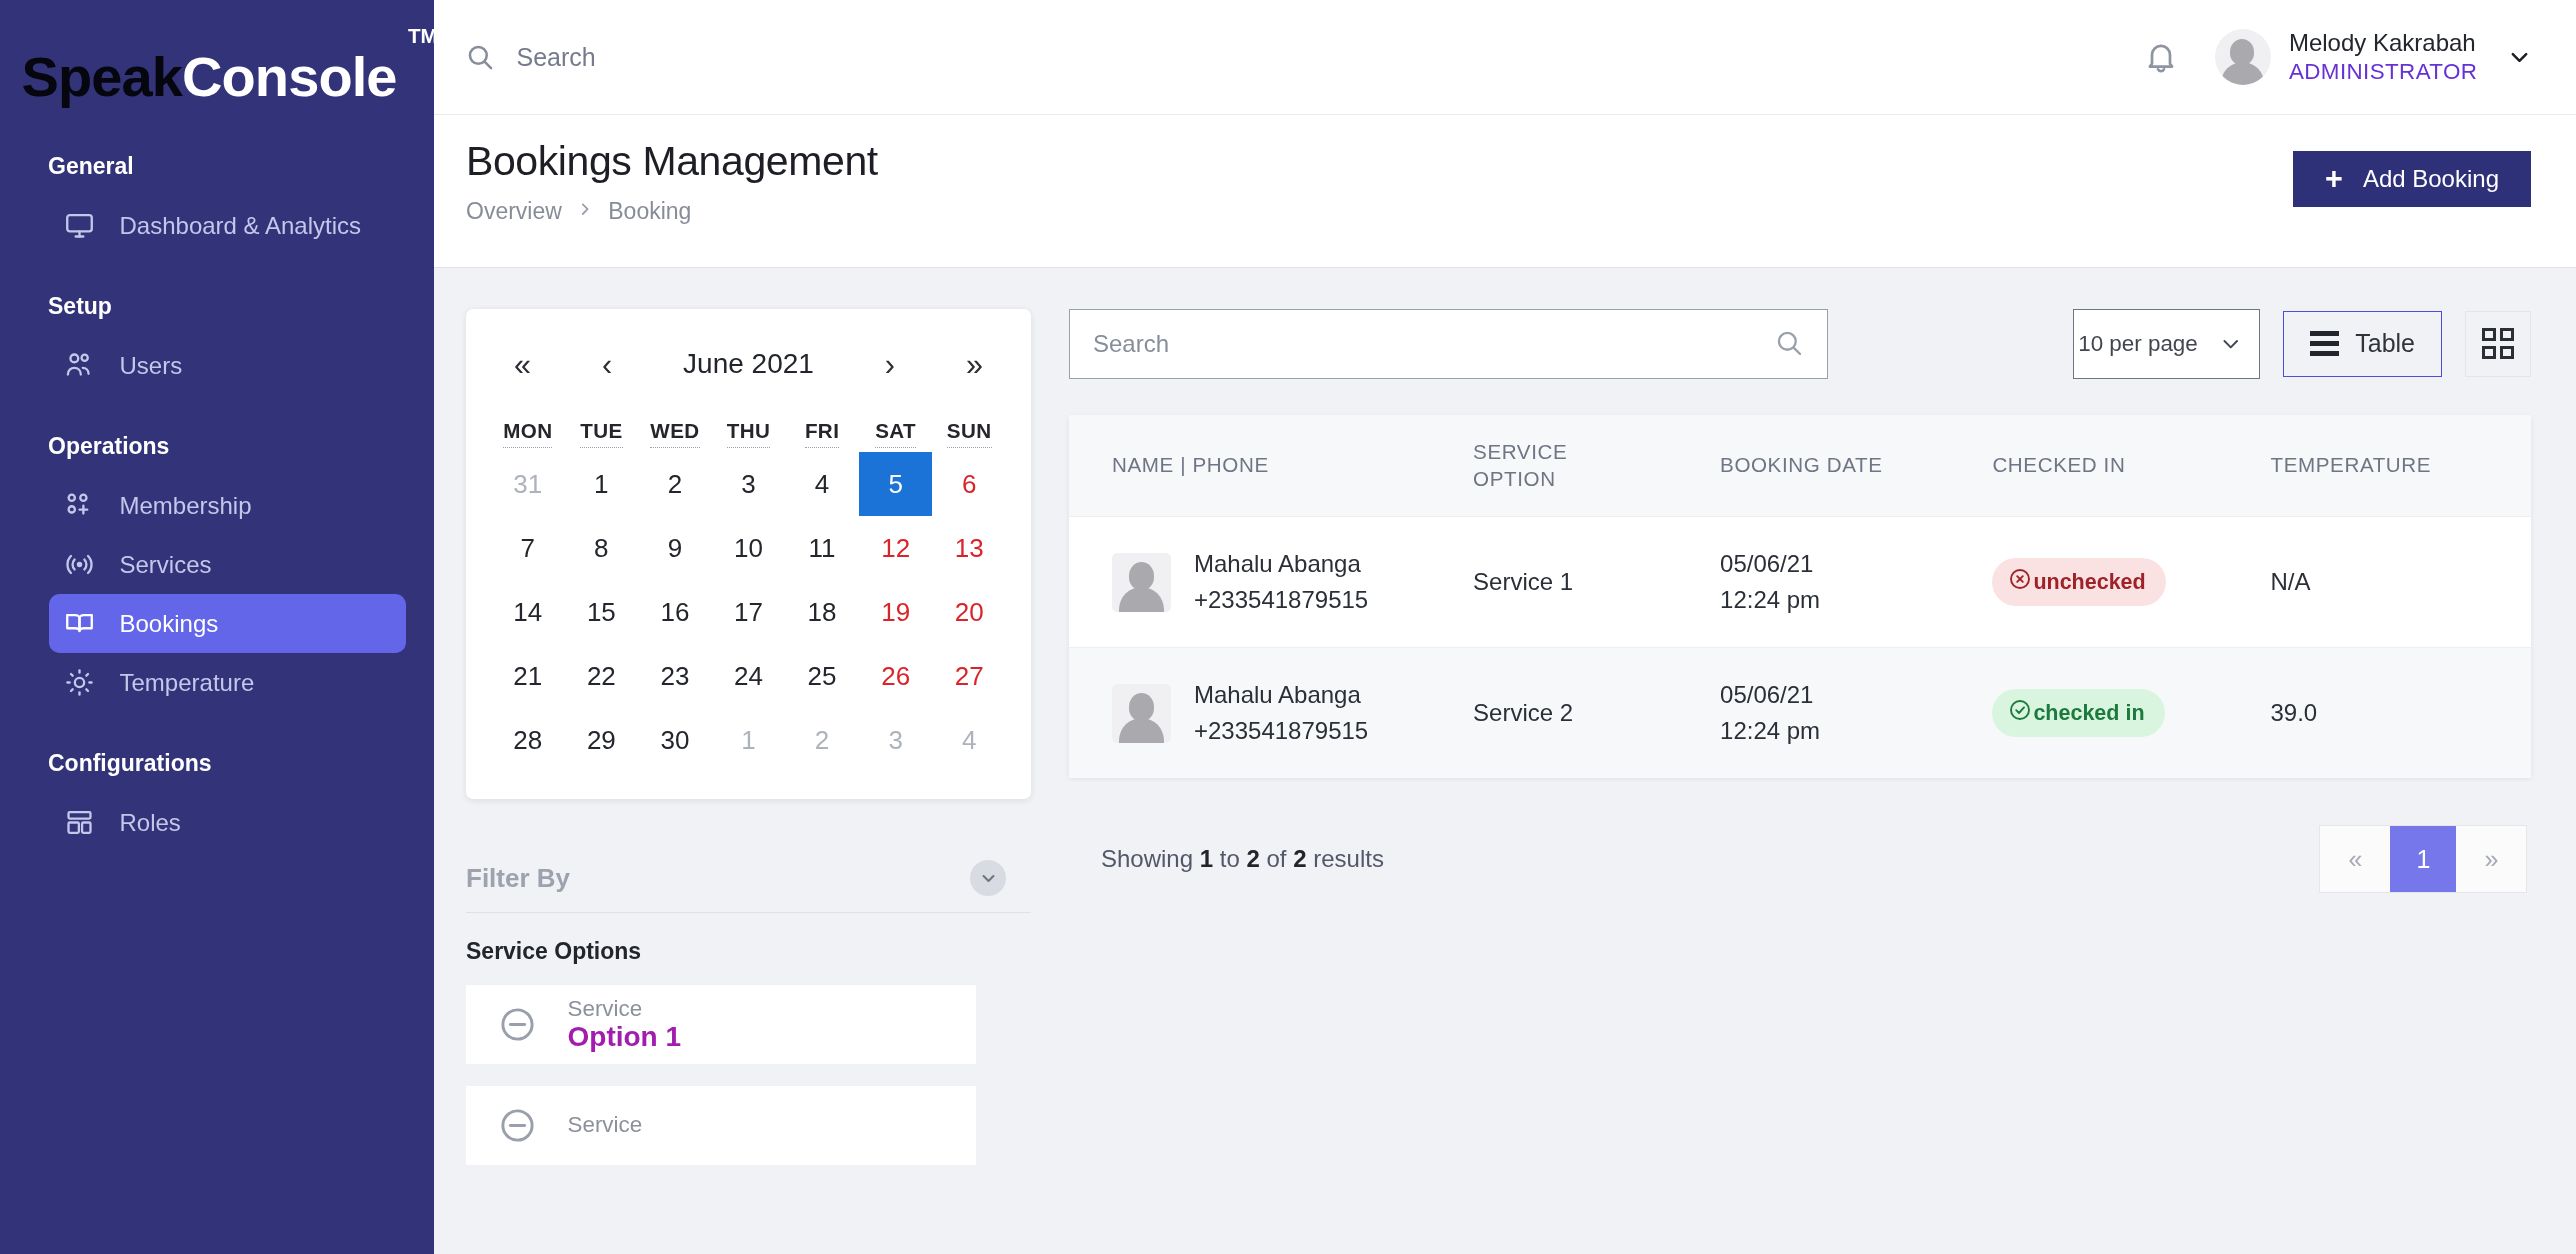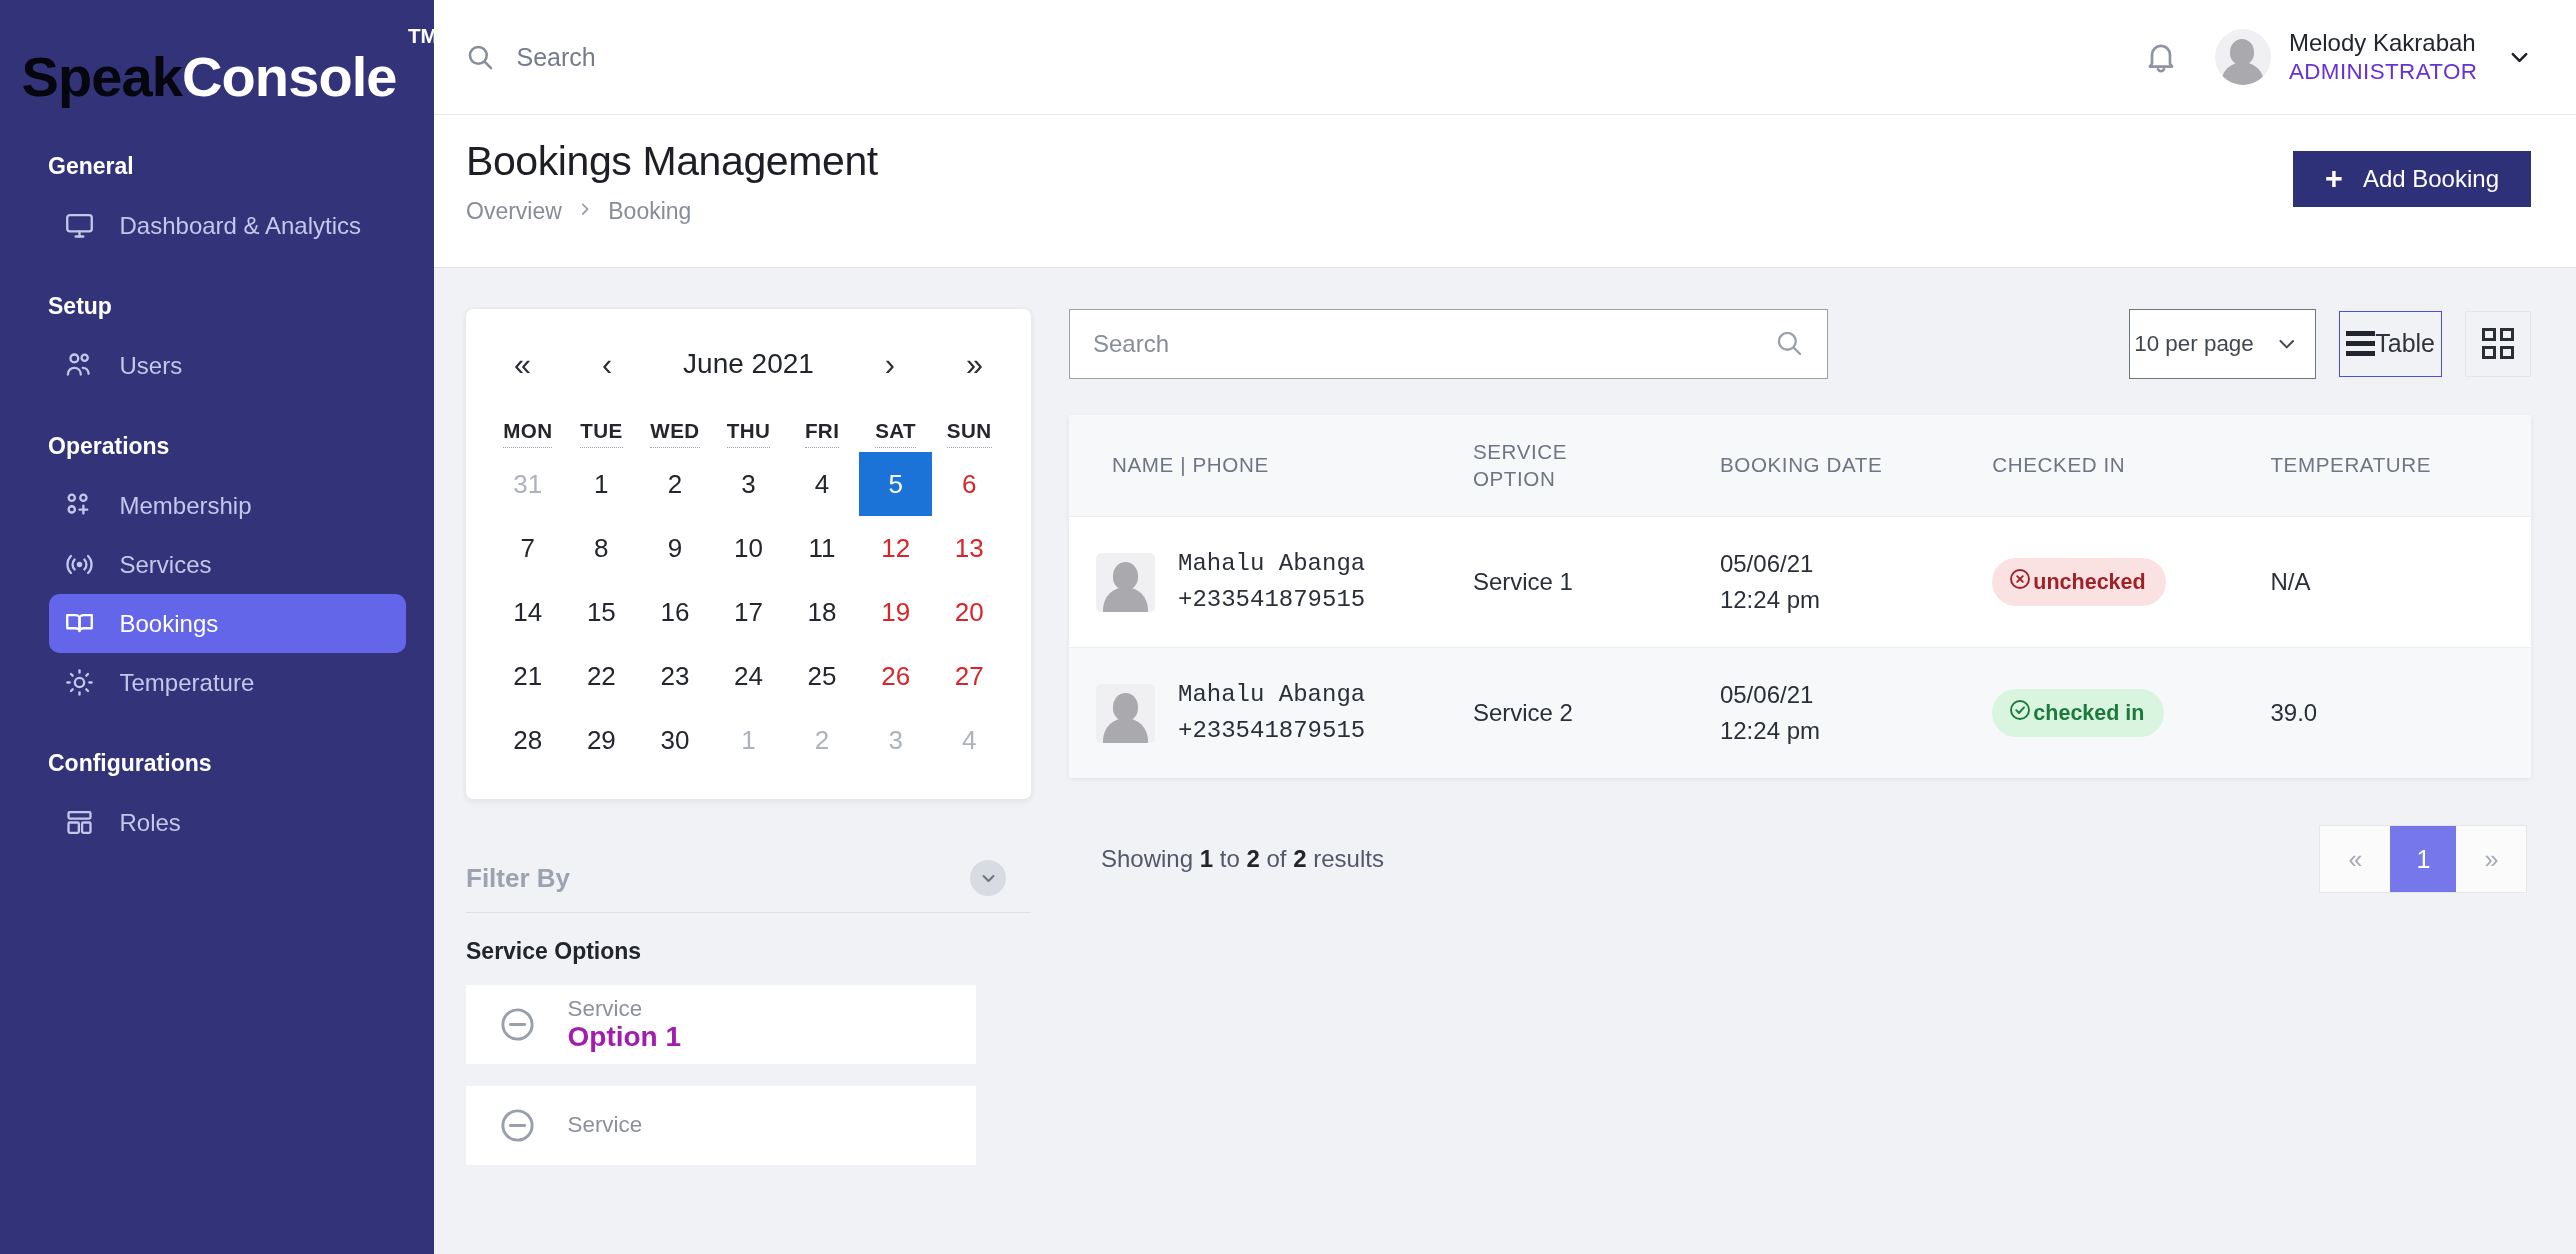--- a/index.html
+++ b/index.html
@@ -149,21 +149,21 @@
   .searchbox .mag2 { width: 30.5px; height: 30.5px; }
   .tbspacer { flex: 1; }
   .perpage {
     width: 187px; height: 70px; background: #ffffff; border: 1.8px solid #6e757f;
     display: flex; align-items: center; justify-content: space-between;
     padding: 0 18px 0 4px; font-size: 22.4px; color: #41464f; cursor: pointer;
   }
   .perpage .cv { width: 21.5px; height: 21.5px; }
   .tablebtn {
     height: 66px; border: 1.8px solid #4d4ddb; background: #f1f2f5;
-    display: flex; align-items: center; gap: 0; padding: 0 6px;
+    display: flex; align-items: center; gap: 16px; padding: 0 26px;
     font-size: 25px; color: #30333a; cursor: pointer;
   }
   .burger { display: flex; flex-direction: column; gap: 5.4px; }
   .burger i { display: block; width: 29px; height: 4.5px; background: #22252b; }
   .gridbtn {
     width: 66px; height: 66px; border: 1.8px solid #e3e5e9; background: #f1f2f5;
     display: flex; align-items: center; justify-content: center; cursor: pointer;
   }
   .gridicon { display: grid; grid-template-columns: 13.5px 13.5px; grid-template-rows: 13.5px 13.5px; gap: 4.5px; }
   .gridicon i { display:block; border: 3.6px solid #2b2e34; }
@@ -181,21 +181,21 @@
     padding: 23px 0 23px 0; vertical-align: middle;
   }
   thead th.c1 { padding-left: 43px; width: 413px; }
   thead th.c2 { width: 260px; }
   thead th.c3 { width: 287px; margin-left: 45px; }
   thead th.c4 { width: 287px; }
   thead th.c5 { width: 269px; }
   .hdr2 { display: block; line-height: 1.35; }
   tbody td { padding: 29px 0; font-size: 24px; color: #2b2f37; vertical-align: middle; border-top: 0.9px solid #eceef1; }
   tbody tr:nth-child(even) { background: #f7f8fa; }
-  td.c1 { padding-left: 27px; font-family: Liberation Mono, monospace; }
+  td.c1 { padding-left: 43px; }
   .person { display: flex; align-items: center; gap: 23px; }
   .avatar-cell {
     width: 59px; height: 59px; border-radius: 5.4px; background: #f0f0f2;
     overflow: hidden; position: relative; flex: 0 0 59px;
   }
   .avatar-cell .head { position:absolute; width:25px; height:28px; background:#a9a9ae; border-radius:50% 50% 45% 45%; left:17px; top:9px; }
   .avatar-cell .body { position:absolute; width:45px; height:27px; background:#a9a9ae; border-radius:23px 23px 0 0; left:7.2px; top:34px; }
   .pname { font-size: 24px; color: #2b2f37; line-height: 1.5; }
   .pphone { font-size: 24px; color: #2b2f37; line-height: 1.5; }
   .dline { line-height: 1.5; }

